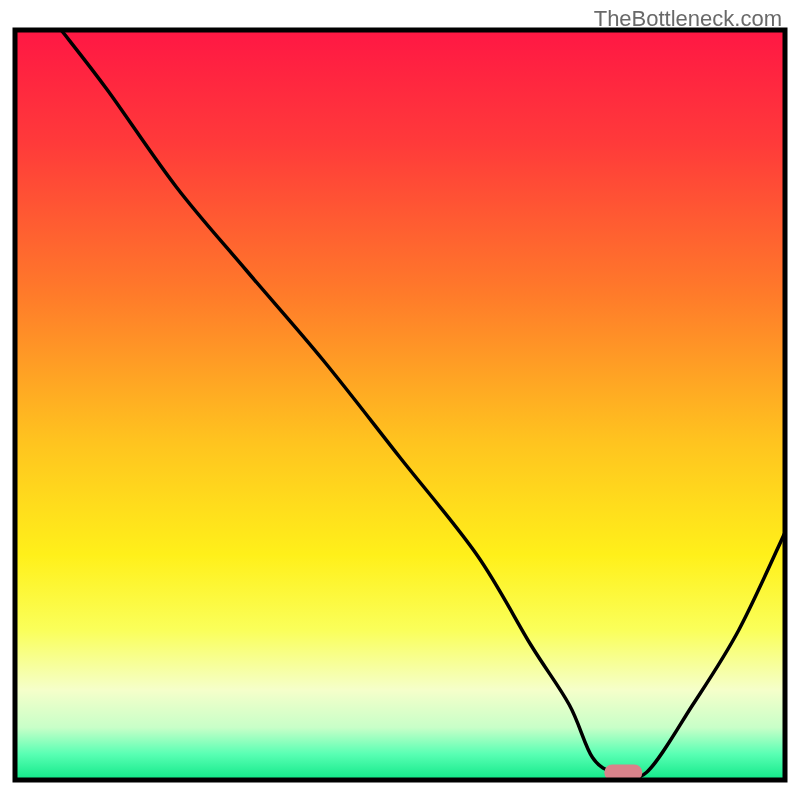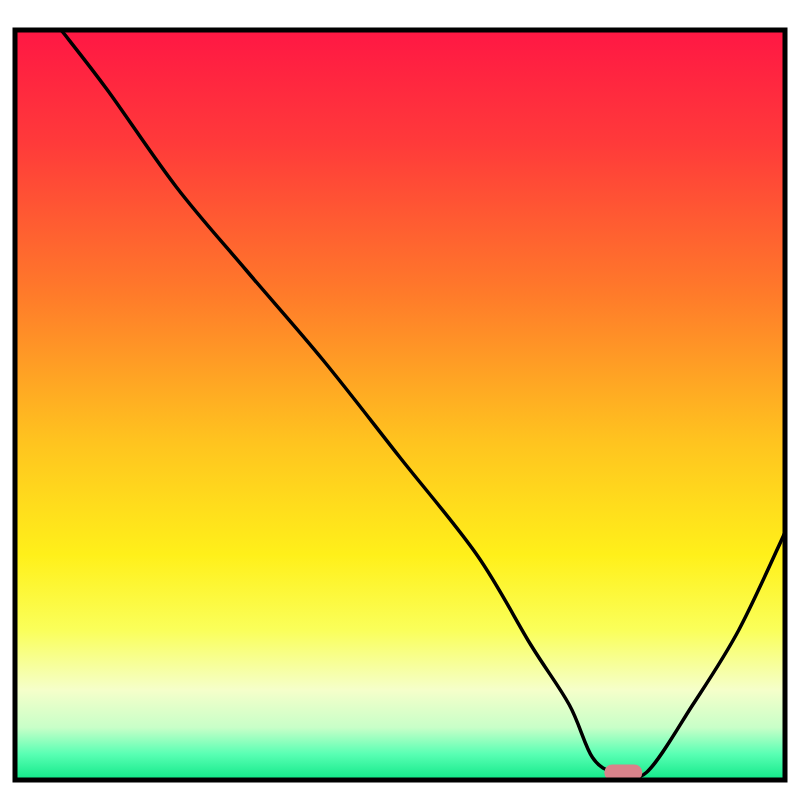--- a/index.html
+++ b/index.html
@@ -23,20 +23,21 @@
     z-index: 10;
   }
   svg {
     display: block;
   }
 </style>
 </head>
 <body>
 
 <div class="chart-container">
+  <div class="watermark">TheBottleneck.com</div>
   <svg id="chart-svg" width="800" height="800" viewBox="0 0 800 800">
     <defs>
       <linearGradient id="bg-grad" x1="0" y1="0" x2="0" y2="1">
           <stop offset="0%" stop-color="#ff1744"></stop>
           <stop offset="15%" stop-color="#ff3a3a"></stop>
           <stop offset="35%" stop-color="#ff7a2a"></stop>
           <stop offset="55%" stop-color="#ffc41f"></stop>
           <stop offset="70%" stop-color="#fff01a"></stop>
           <stop offset="80%" stop-color="#faff5a"></stop>
           <stop offset="88%" stop-color="#f5ffca"></stop>

